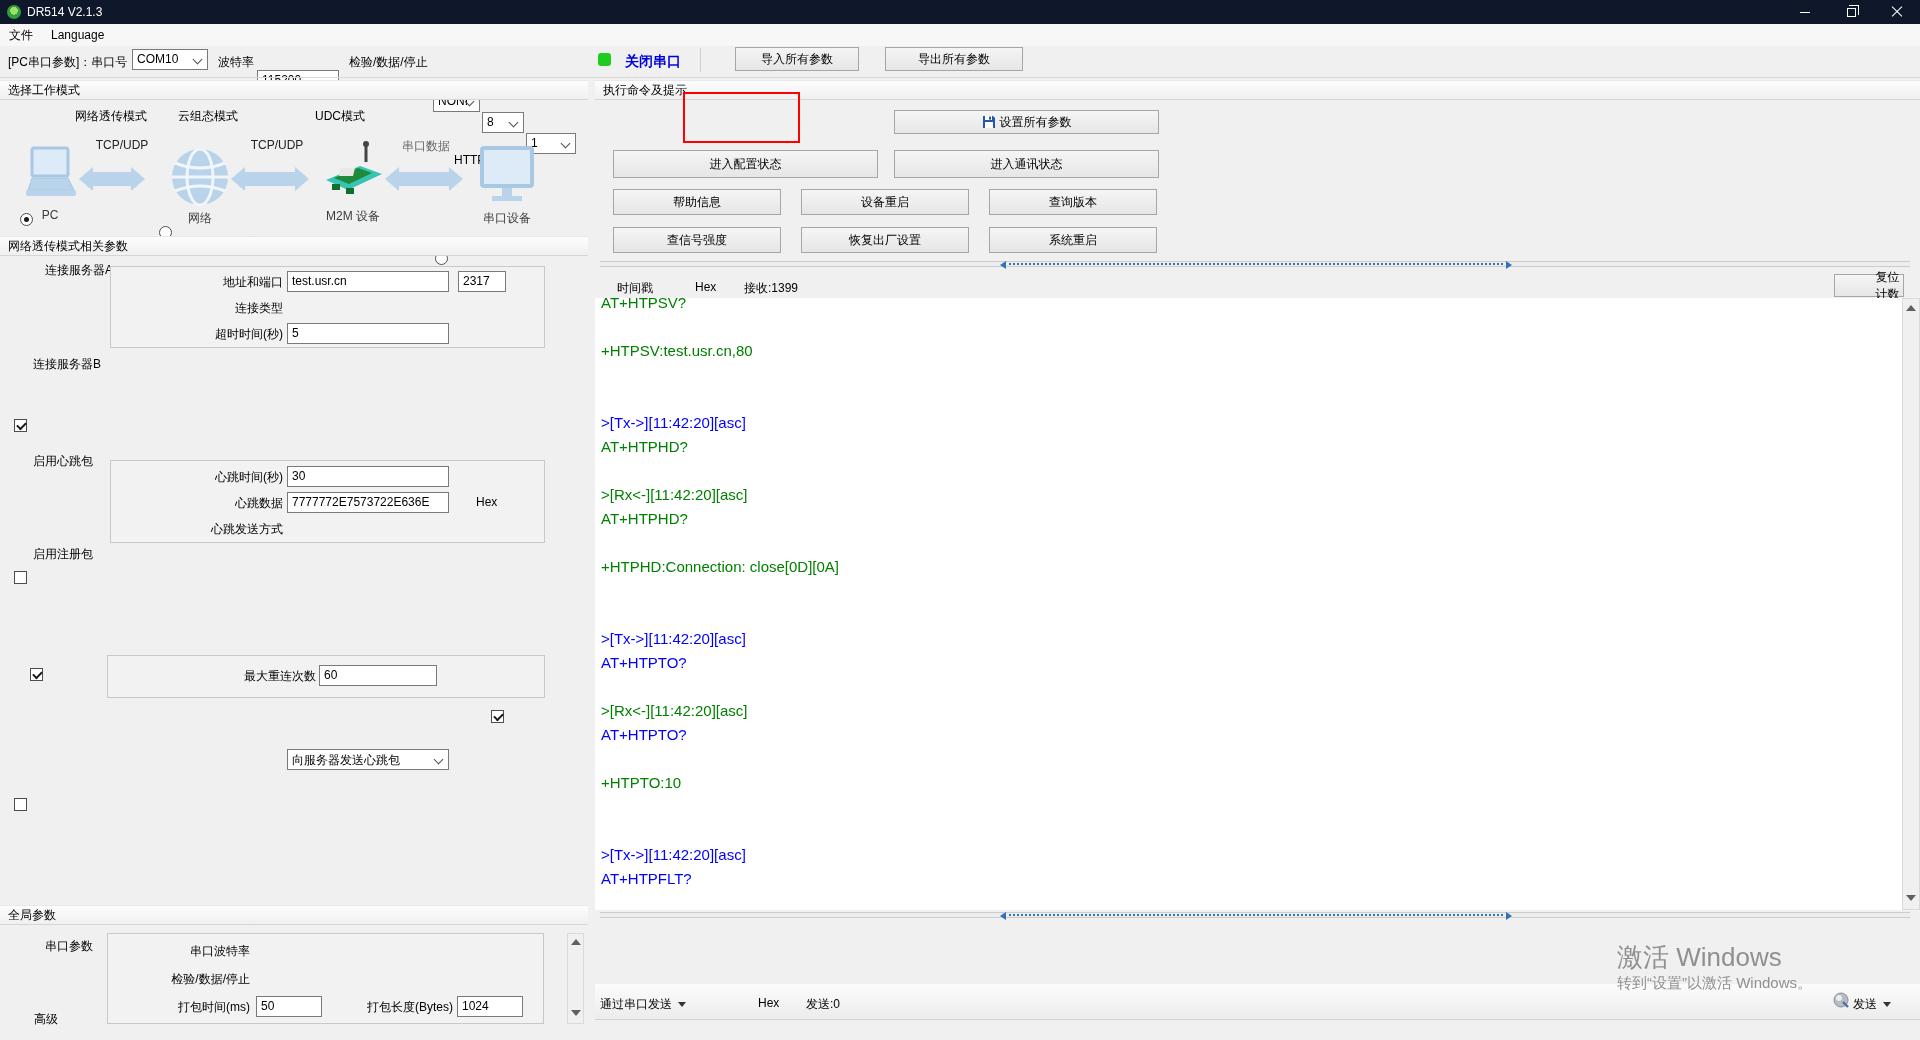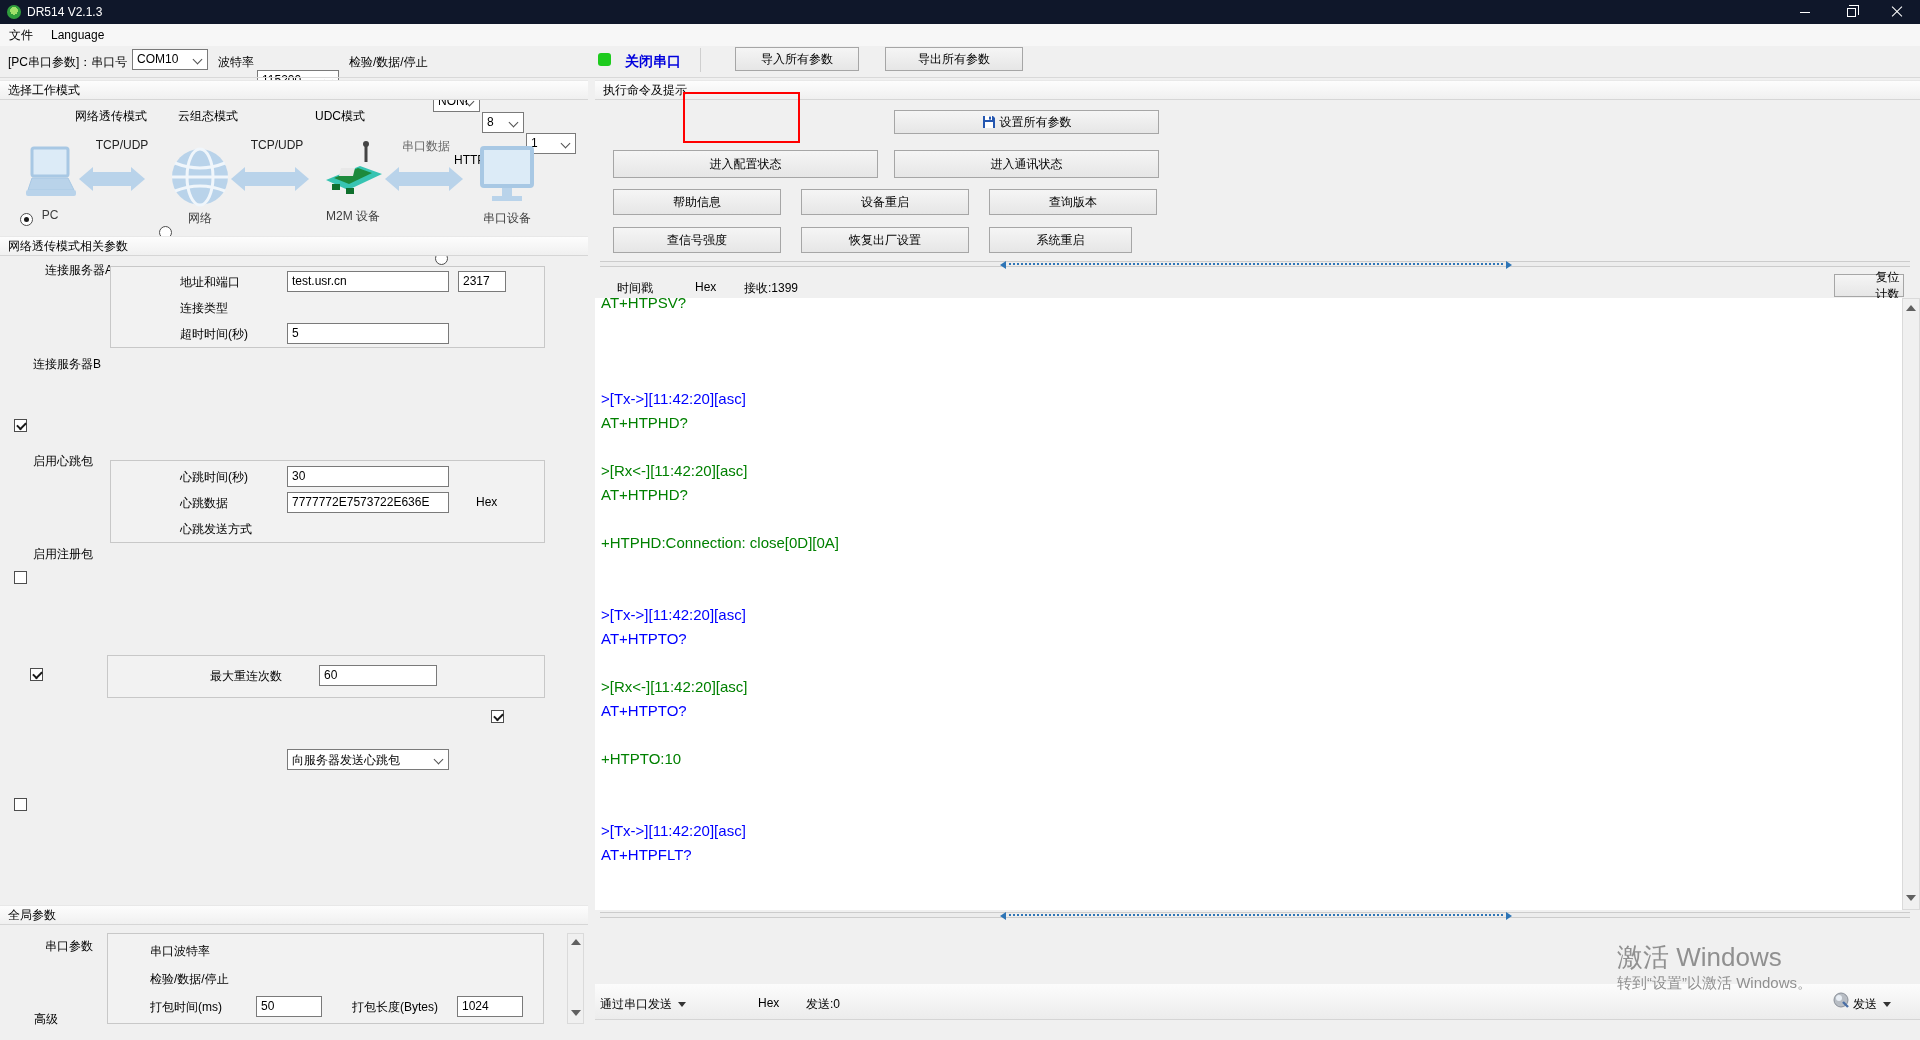--- a/index.html
+++ b/index.html
@@ -41,21 +41,21 @@
 
   .cb { width:13px; height:13px; background:#fff; border:1px solid #4d4d4d; display:inline-block; position:relative; }
   .cb.checked::after { content:""; position:absolute; left:2px; top:2px; width:7px; height:4px;
       border-left:2px solid #1a1a1a; border-bottom:2px solid #1a1a1a; transform:rotate(-45deg); }
   .radio { width:13px; height:13px; background:#fff; border:1px solid #4d4d4d; border-radius:50%; position:relative; }
   .radio.sel::after { content:""; position:absolute; inset:3px; background:#1a1a1a; border-radius:50%; }
 
   .sect { height:20px; background:linear-gradient(#fdfdfd,#f0f0f0); border-top:1px solid #e8e8e8;
           border-bottom:1px solid #d6d6d6; line-height:19px; padding-left:8px; }
   .gbox { border:1px solid #c8c8c8; background:#f2f2f2; }
-  .flabel { padding-top:4px; }
+  .flabel { text-align:right; padding-top:4px; }
 
   
   .dlabel { color:#3c3c3c; text-align:center; }
   .linklabel { font-weight:normal; color:#222; text-align:center; }
   .arrow { position:absolute; height:14px; background:#b9d3ea; top:172px; }
   .arrow::before { content:""; position:absolute; left:-13px; top:-5px; border:12px solid transparent;
                    border-left:none; border-right:14px solid #b9d3ea; }
   .arrow::after { content:""; position:absolute; right:-13px; top:-5px; border:12px solid transparent;
                   border-right:none; border-left:14px solid #b9d3ea; }
 
@@ -277,21 +277,21 @@
 <div class="abs btn" style="left:989px; top:189px; width:168px; height:26px;">
     <span>查询版本</span>
   </div>
 
 <div class="abs btn" style="left:613px; top:227px; width:168px; height:26px;">
     <span>查信号强度</span>
   </div>
 <div class="abs btn" style="left:801px; top:227px; width:168px; height:26px;">
     <span>恢复出厂设置</span>
   </div>
-<div class="abs btn" style="left:989px; top:227px; width:143px; height:26px;">
+<div class="abs btn" style="left:989px; top:227px; width:168px; height:26px;">
     <span>系统重启</span>
   </div>
 
 
 <div class="abs groove" style="left:600px; top:261px; width:1310px;"></div>
 <div class="abs dotslider" style="left:1000px; top:260px; width:512px;">
   <span class="tri-l"></span>
   <span class="line"></span>
   <span class="tri-r"></span>
 </div>
@@ -302,20 +302,21 @@
 <div class="abs cb" style="left:678px; top:279px;"></div>
 <div class="abs" style="left:695px; top:280px;">Hex</div>
 <div class="abs" style="left:744px; top:280px;">接收:1399</div>
 <div class="abs btn" style="left:1834px; top:274px; width:70px; height:23px;padding-left:37px;">复位计数</div>
 
 
 <div class="abs log" style="left:595px; top:298px; width:1307px; height:612px;">
   <div style="margin-top:-7px;">
       <div class="ln g">AT+HTPSV?</div>
       <div class="ln"> </div>
+      <div class="ln g">+HTPSV:test.usr.cn,80</div>
       <div class="ln"> </div>
       <div class="ln"> </div>
       <div class="ln b">&gt;[Tx-&gt;][11:42:20][asc]</div>
       <div class="ln g">AT+HTPHD?</div>
       <div class="ln"> </div>
       <div class="ln g">&gt;[Rx&lt;-][11:42:20][asc]</div>
       <div class="ln g">AT+HTPHD?</div>
       <div class="ln"> </div>
       <div class="ln g">+HTPHD:Connection: close[0D][0A]</div>
       <div class="ln"> </div>

